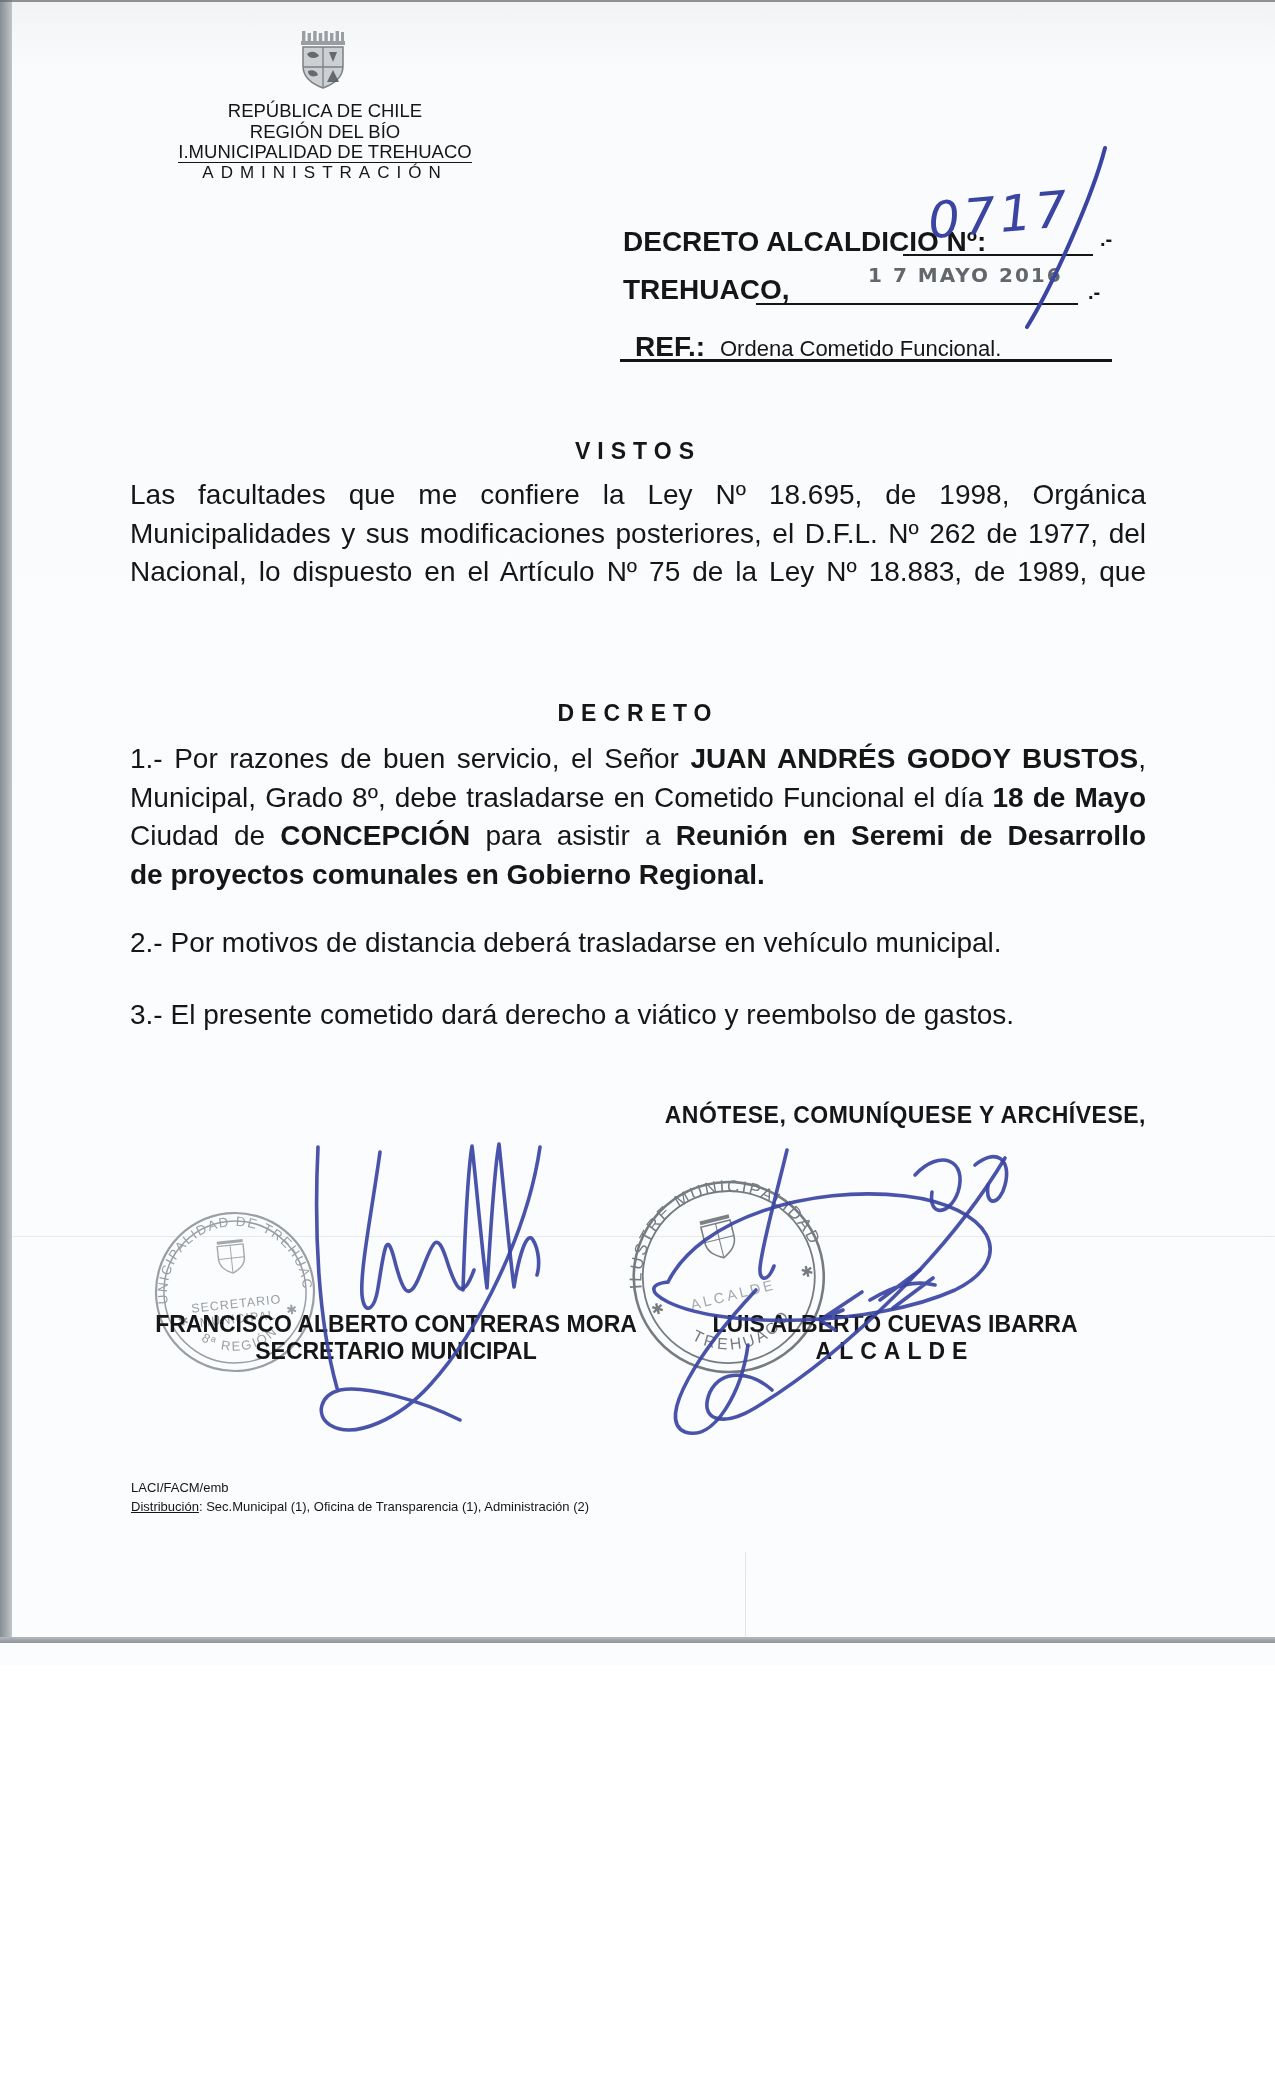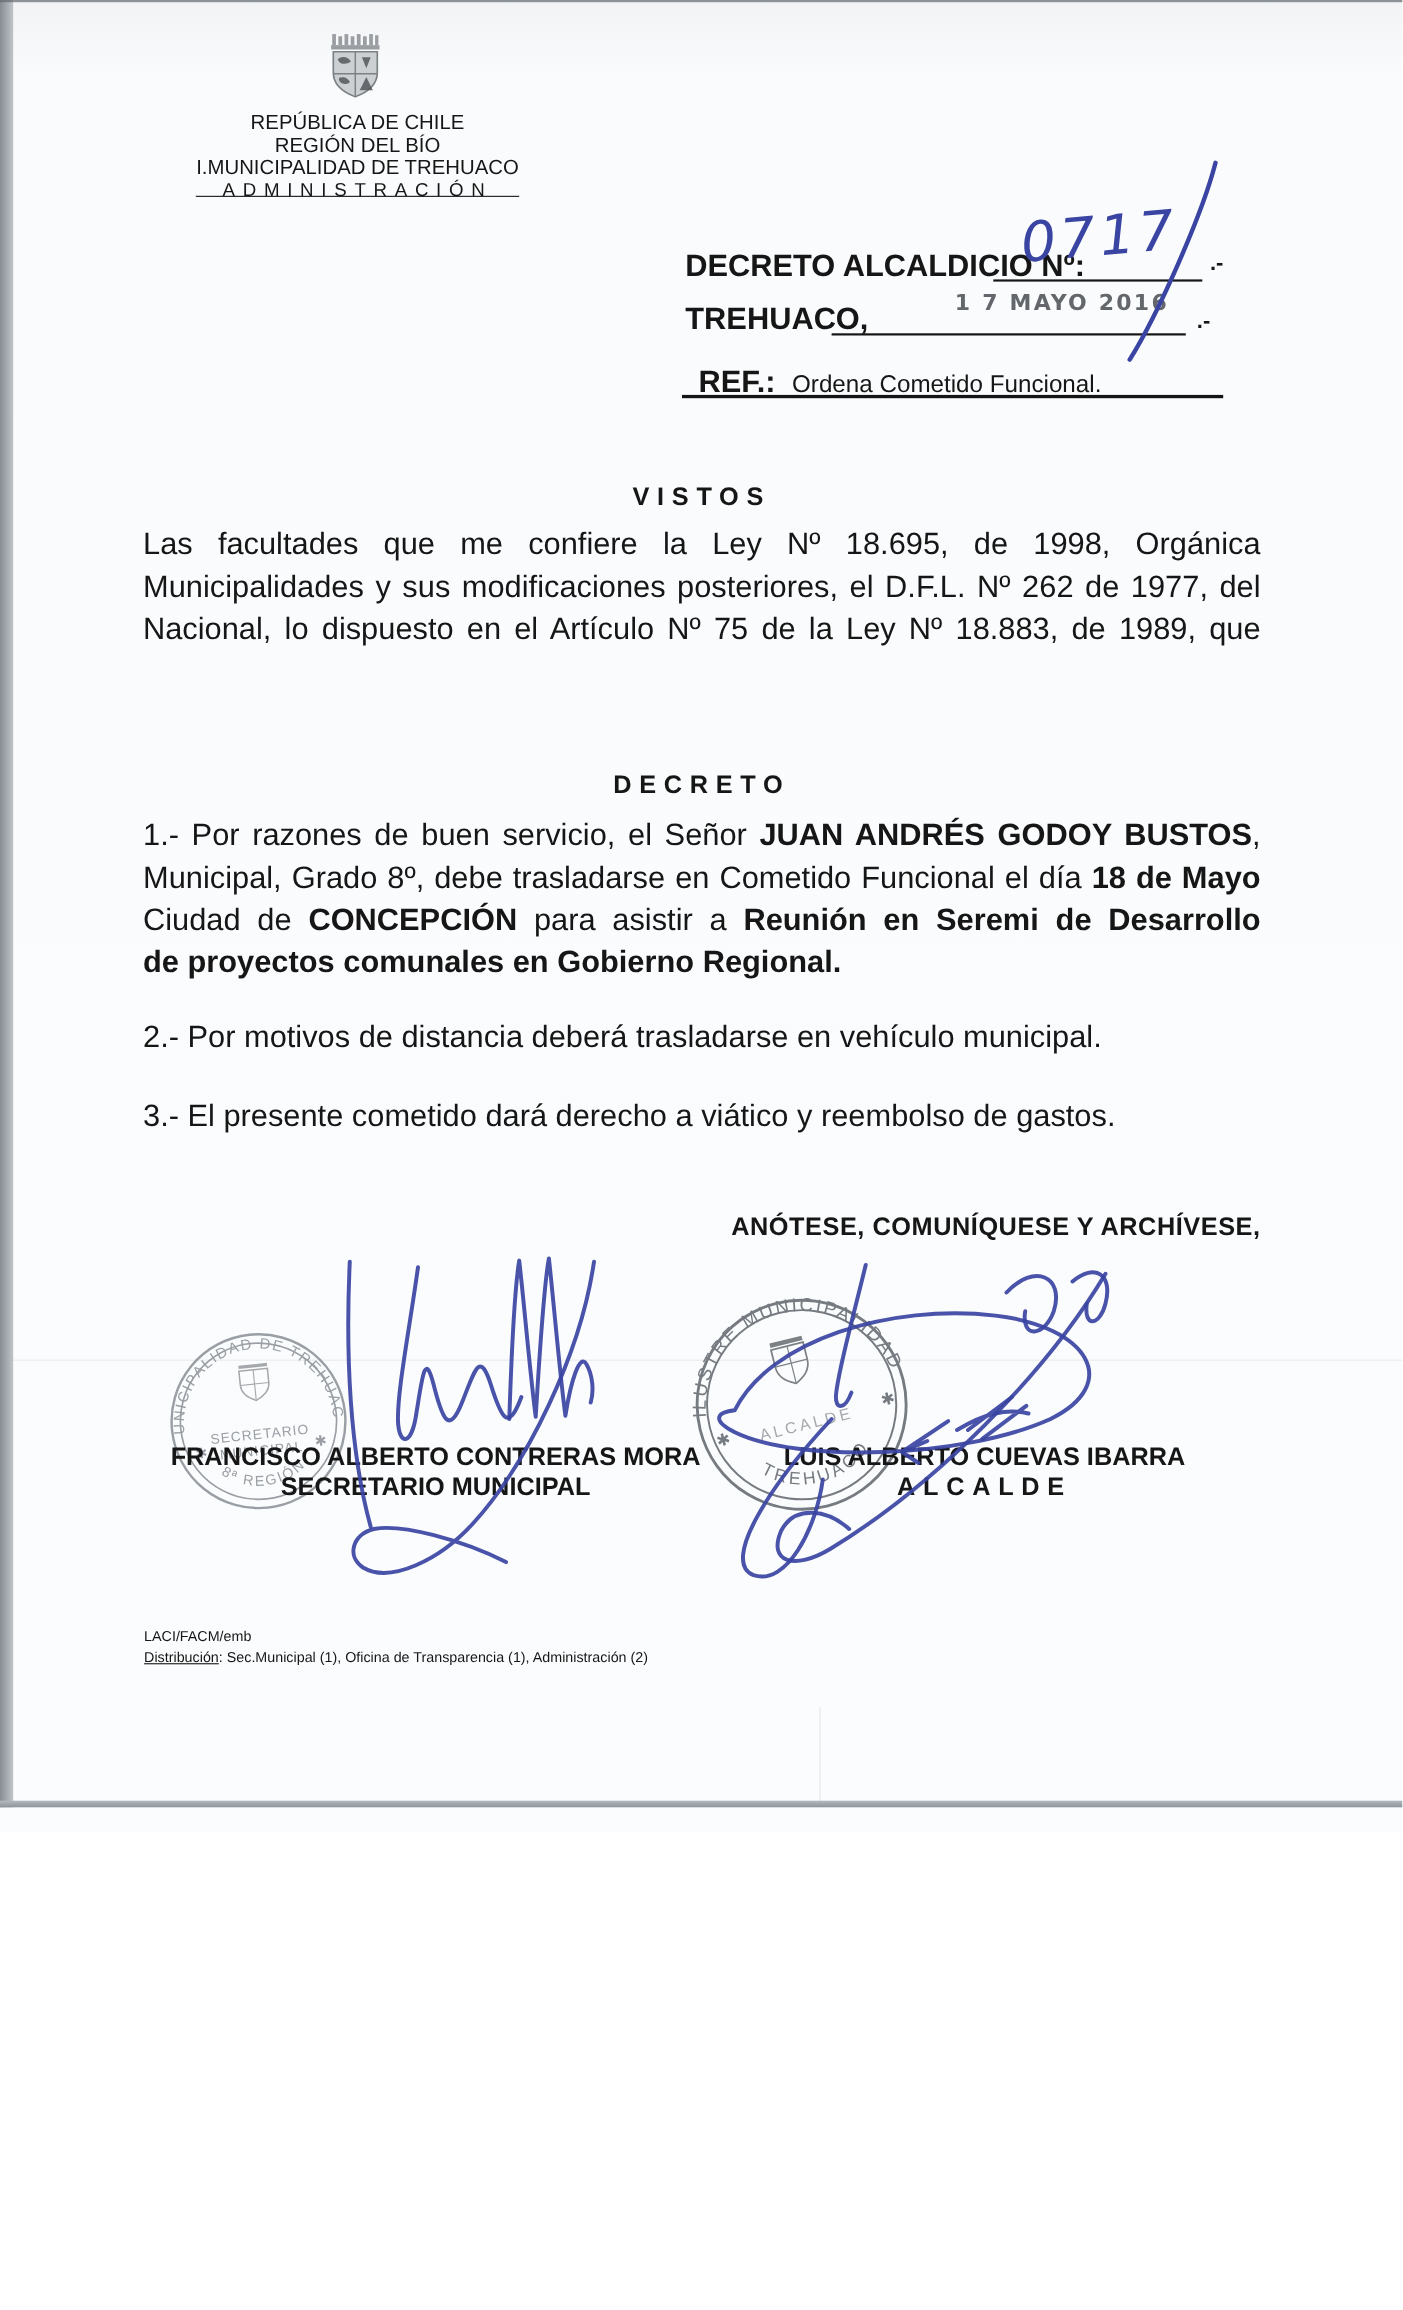--- a/index.html
+++ b/index.html
@@ -12,21 +12,21 @@
               background:linear-gradient(90deg,#878d93,#c0c5c9);}
   .top-edge{left:0;top:0;width:1275px;height:2px;background:#62686d;opacity:.7;}
   .bottom-edge{left:0;top:1637px;width:1275px;height:6px;
                background:linear-gradient(180deg,#b3b9be,#8d949a);}
   .crease-h{left:0;top:1236px;width:1275px;height:1px;background:rgba(120,130,140,.14);}
   .crease-v{left:745px;top:1552px;width:1px;height:88px;background:rgba(120,130,140,.18);}
 
   
   .letterhead{left:120px;top:101px;width:410px;text-align:center;
               font-size:18.5px;line-height:20.6px;font-weight:400;}
-  .lh-muni span{border-bottom:1.6px solid #161616;padding-bottom:16px;}
+  .lh-muni span{border-bottom:1.6px solid #161616;padding-bottom:0px;}
   .lh-admin{font-size:17px;letter-spacing:7px;}
 
   
   .lbl{font-weight:700;font-size:28px;}
   .lbl1{left:623px;top:226px;}
   .lbl2{left:623px;top:274px;}
   .hand-number{left:928px;top:186px;font-family:"DejaVu Sans",sans-serif;
                font-style:italic;font-size:50px;letter-spacing:4px;
                color:var(--ink,#3a44a2);transform:rotate(-5deg);}
   .u1{left:903px;top:254px;width:190px;height:0;border-bottom:2px solid #161616;}

